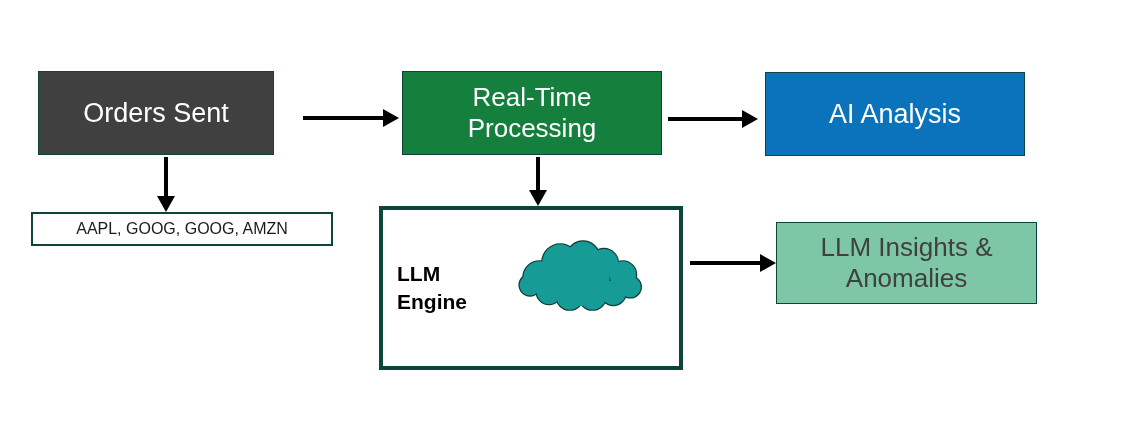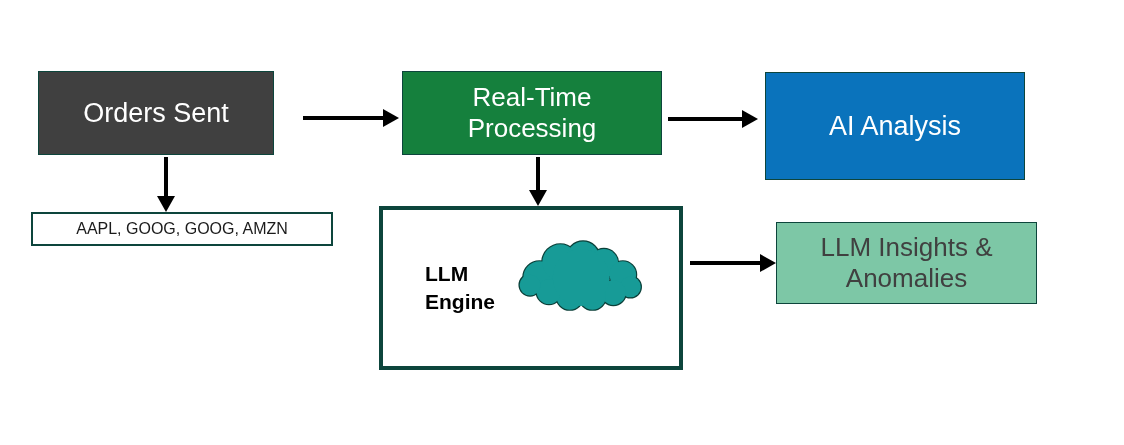--- a/index.html
+++ b/index.html
@@ -24,37 +24,37 @@
     background: #404040; border: 1.5px solid #0d453c;
     color: #ffffff; font-size: 27px;
   }
   .node-realtime {
     left: 402px; top: 71px; width: 260px; height: 84px;
     background: #15803d; border: 1.5px solid #0d453c;
     color: #ffffff; font-size: 26px; line-height: 1.18;
   }
   .node-realtime .label { max-width: 160px; }
   .node-ai {
-    left: 765px; top: 72px; width: 260px; height: 108px;
+    left: 765px; top: 72px; width: 260px; height: 84px;
     background: #0a73bc; border: 1.5px solid #0d453c;
     color: #ffffff; font-size: 27px;
   }
   .node-tickers {
     left: 31px; top: 212px; width: 302px; height: 34px;
     background: #ffffff; border: 2px solid #0d453c;
     color: #1b1b1b; font-size: 16px;
   }
   .node-llm-engine {
     left: 379px; top: 206px; width: 304px; height: 164px;
     background: #ffffff; border: 4px solid #0d453c;
     justify-content: flex-start;
   }
   .llm-label {
     font-weight: bold; color: #000000; font-size: 21px;
-    line-height: 1.35; text-align: left; margin-left: 42px;
+    line-height: 1.35; text-align: left; margin-left: 14px;
     max-width: 90px;
   }
   .cloud-wrap {
     position: absolute; left: 130px; top: 22px; width: 142px; height: 90px;
   }
   .node-insights {
     left: 776px; top: 222px; width: 261px; height: 82px;
     background: #7dc7a6; border: 1.5px solid #0d453c;
     color: #404040; font-size: 26px; line-height: 1.18;
   }

